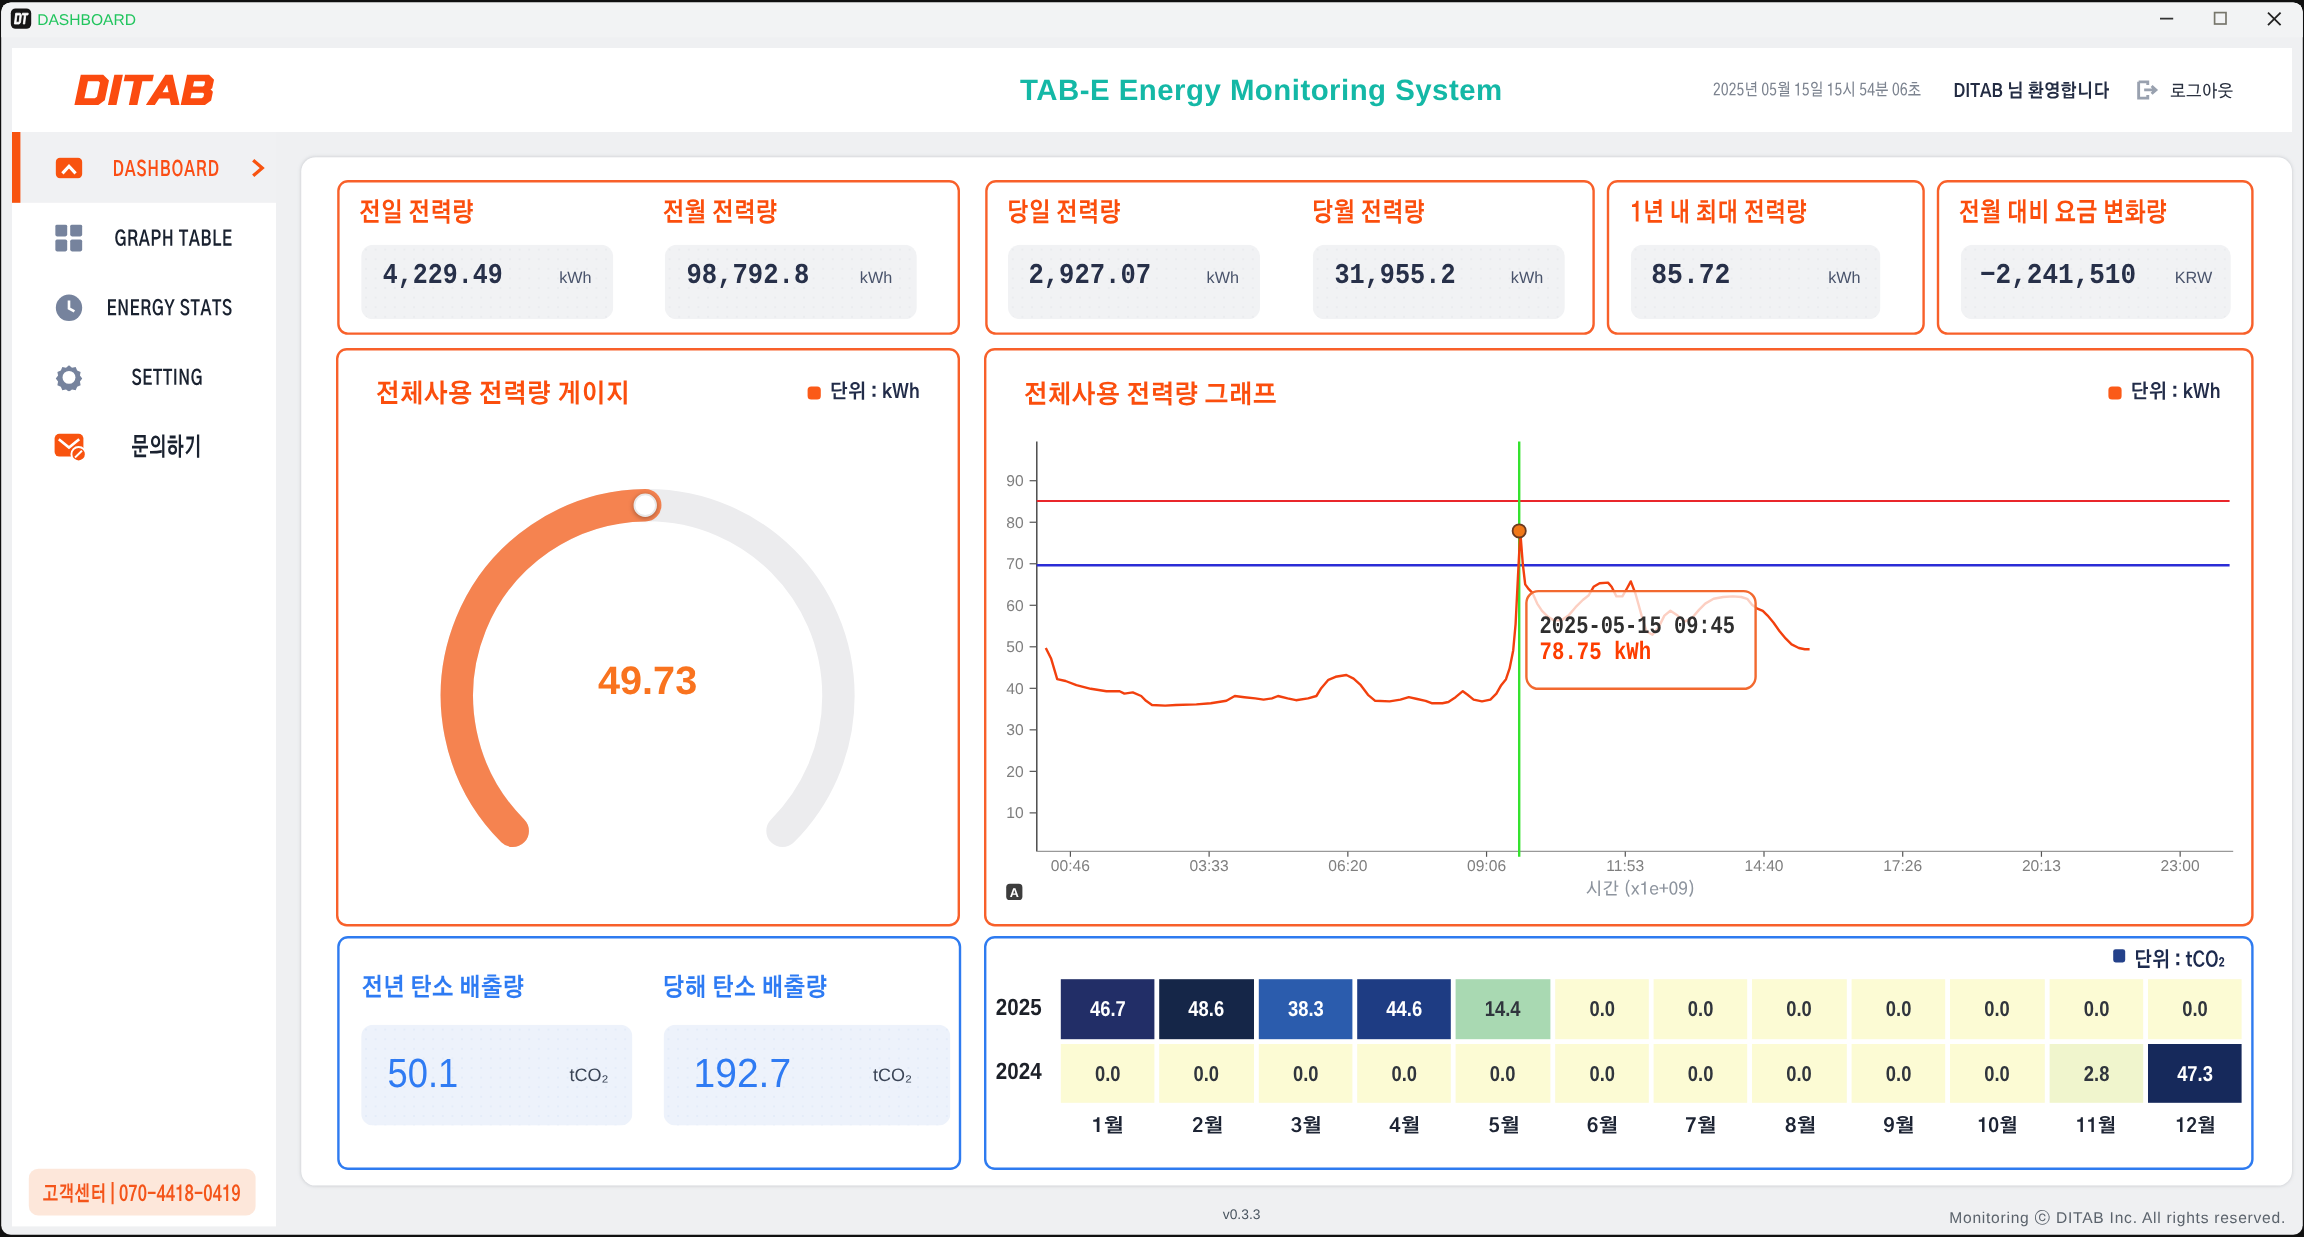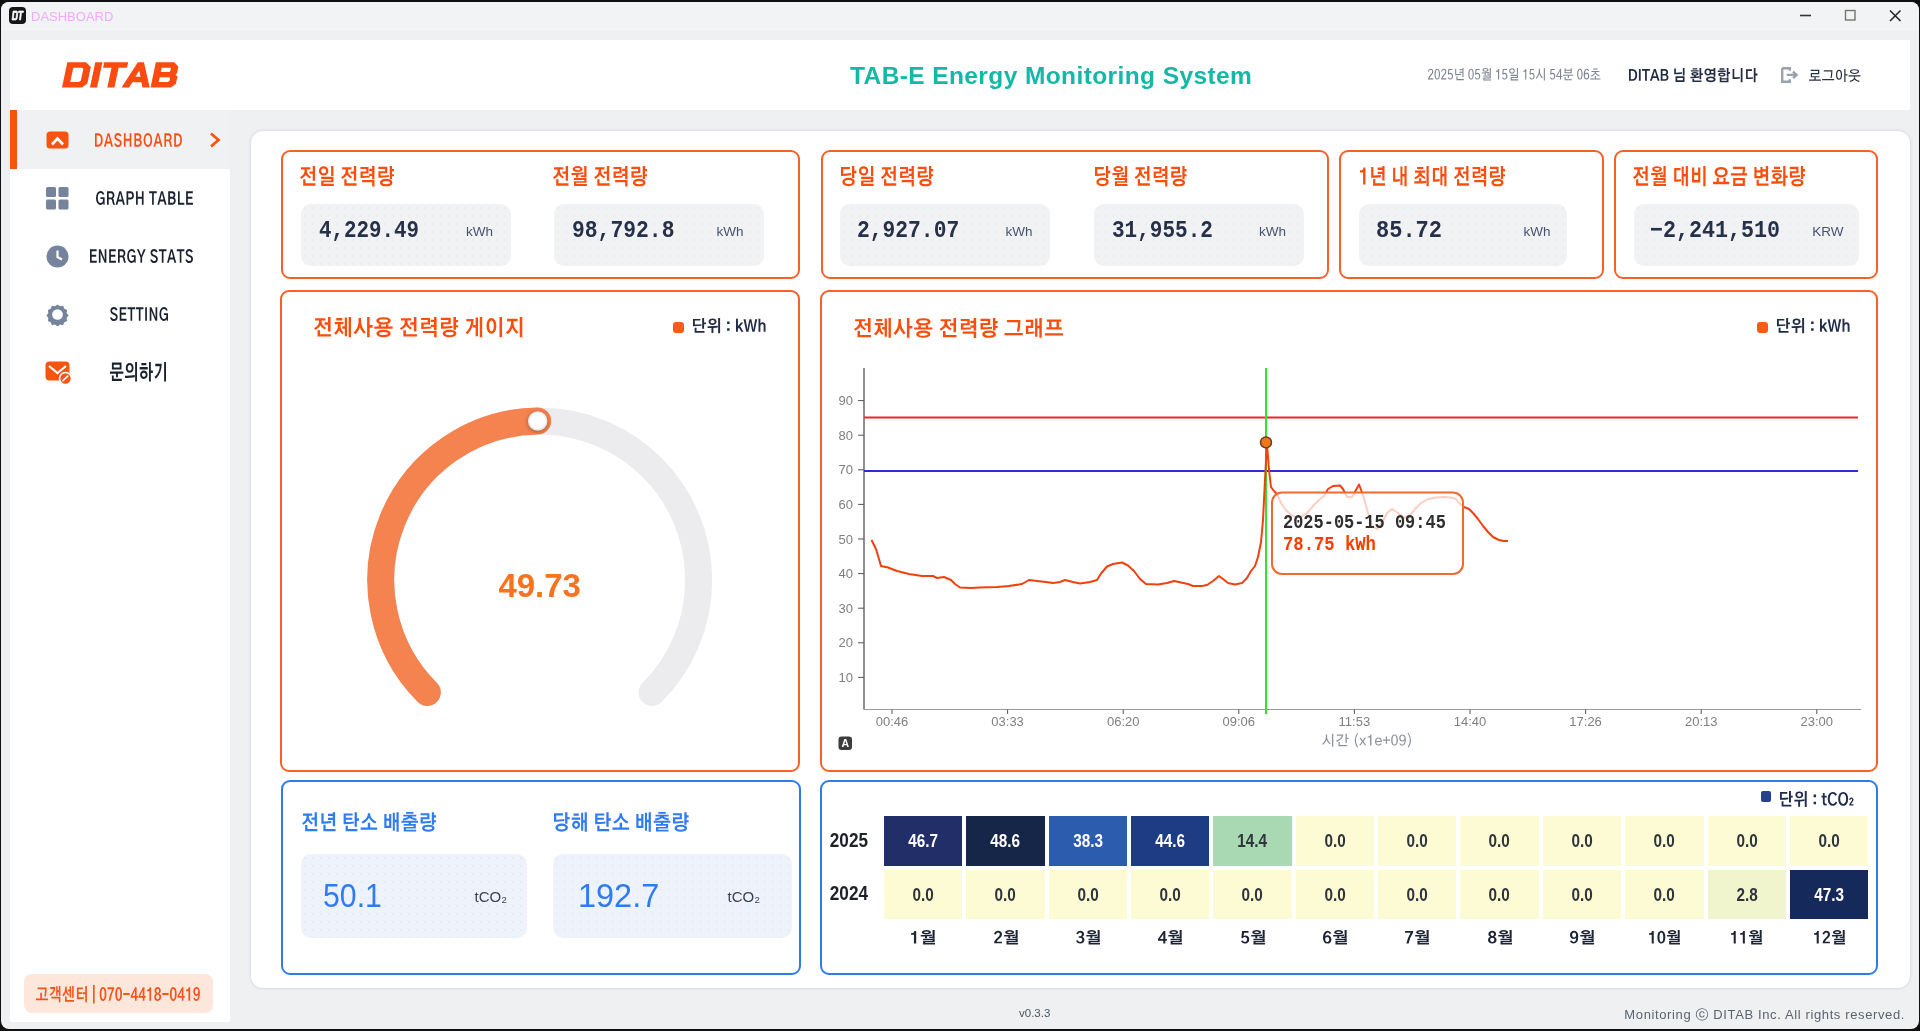--- a/index.html
+++ b/index.html
@@ -5,21 +5,21 @@
 .abs{position:absolute}
 </style></head><body>
 <div class="abs" style="left:1px;top:2px;width:1918px;height:1027px;background:#eff0f2;border-radius:8px"></div>
 <div class="abs" style="left:1px;top:2px;width:1918px;height:29px;background:#f2f3f4;border-radius:8px 8px 0 0"></div>
 <div class="abs" style="left:9px;top:7px;width:17px;height:16.5px;background:#161616;border-radius:4px"></div>
 <svg style="position:absolute;left:12px;top:10.5px;overflow:visible;" width="11.5" height="9">
     <g transform="translate(-0.192,9.000) scale(0.00875,-0.01286)">
       <path fill="#fff" stroke="#fff" stroke-width="0.7" vector-effect="non-scaling-stroke" d="M145 700 L584 700 L690 572 L607 103 L485 0 L22 0 Z M422 116 L482 167 L547 533 L505 584 L261 584 L178 116 Z M972 585 L763 585 L783 700 L1337 700 L1316 585 L1108 585 L1005 0 L869 0 Z"></path>
     </g>
   </svg>
-<div class="abs" style="left:31px;top:8.5px;font-size:13px;color:#f0abfc">DASHBOARD</div>
+<div class="abs" style="left:31px;top:8.5px;font-size:13px;color:#22c55e">DASHBOARD</div>
 <svg class="abs" style="left:1790px;top:5px" width="120" height="22">
     <line x1="10" y1="10.5" x2="21" y2="10.5" stroke="#333" stroke-width="1.6"></line>
     <rect x="55.5" y="5.5" width="9.5" height="9.5" fill="none" stroke="#77766b" stroke-width="1.4"></rect>
     <path d="M100 5.5 L110.5 16 M110.5 5.5 L100 16" stroke="#222" stroke-width="1.5"></path>
   </svg>
 <div class="abs" style="left:10px;top:40px;width:1900px;height:70px;background:#fff"></div>
 <svg style="position:absolute;left:62.5px;top:63.4px;overflow:visible;" width="114.5" height="23.6">
     <g transform="translate(-0.888,23.600) scale(0.04036,-0.03371)">
       <path fill="#fb4b10" stroke="#fb4b10" stroke-width="1.6" vector-effect="non-scaling-stroke" d="M145 700 L584 700 L690 572 L607 103 L485 0 L22 0 Z M422 116 L482 167 L547 533 L505 584 L261 584 L178 116 Z M838 700 L974 700 L850 0 L714 0 Z M1248 585 L1039 585 L1059 700 L1613 700 L1592 585 L1384 585 L1281 0 L1145 0 Z M1888 700 L2012 700 L2145 0 L2007 0 L1979 155 L1733 155 L1647 0 L1509 0 Z M1966 267 L1921 533 L1919 533 L1781 267 Z M2339 700 L2769 700 L2859 592 L2825 404 L2778 363 L2836 291 L2802 98 L2687 0 L2216 0 Z M2656 407 L2698 443 L2717 551 L2688 586 L2452 586 L2421 407 Z M2628 114 L2679 157 L2696 255 L2661 298 L2402 298 L2369 114 Z"></path>
     </g>
@@ -168,21 +168,21 @@
 <svg style="position:absolute;left:693px;top:318.3px;overflow:visible;" width="72.5" height="15.2">
     <g transform="translate(-1.625,13.750) scale(0.01491,-0.01593)">
       <path fill="#222c49" d="M219 -65 L219 251 L346 251 L346 48 L883 48 L883 -65 Z M724 183 L724 863 L853 863 L853 586 L978 586 L978 472 L853 472 L853 183 Z M109 343 L109 805 L600 805 L600 700 L233 700 L233 448 L248 448 Q482 448 669 474 L669 374 Q453 343 154 343 Z M1796 -91 L1796 863 L1927 863 L1927 -91 Z M1087 232 L1087 341 L1193 341 Q1537 341 1771 372 L1771 266 Q1649 247 1477 239 L1477 -72 L1347 -72 L1347 235 Q1282 232 1192 232 Z M1155 634 Q1155 727 1229.5 783 Q1304 839 1420 839 Q1535 839 1610.5 783 Q1686 727 1686 634 Q1686 540 1611 484.5 Q1536 429 1420 429 Q1304 429 1229.5 484.5 Q1155 540 1155 634 Z M1284 634 Q1284 586 1322.5 556.5 Q1361 527 1420 527 Q1480 527 1518.5 556.5 Q1557 586 1557 634 Q1557 681 1518 711.5 Q1479 742 1420 742 Q1362 742 1323 711.5 Q1284 681 1284 634 Z M2396 68 L2396 224 L2564 224 L2564 68 Z M2396 492 L2396 648 L2564 648 L2564 492 Z M2995 0 L2995 817 L3121 817 L3121 347 L3326 577 L3485 577 L3272 342 L3498 0 L3350 0 L3190 253 L3121 177 L3121 0 Z M3500 791 L3639 791 L3720 355 Q3739 243 3754 143 L3759 143 Q3789 309 3798 355 L3891 791 L4024 791 L4118 355 Q4125 322 4139.5 241.5 Q4154 161 4157 143 L4162 143 Q4167 174 4179.5 249 Q4192 324 4197 355 L4277 791 L4416 791 L4238 0 L4087 0 L3997 430 Q3962 617 3960 631 L3956 631 Q3956 628 3919 430 L3829 0 L3679 0 Z M4503 0 L4503 817 L4628 817 L4628 518 L4631 518 Q4654 551 4694.5 573 Q4735 595 4780 595 Q4863 595 4918 541.5 Q4973 488 4973 371 L4973 0 L4847 0 L4847 355 Q4847 487 4757 487 Q4702 487 4665 440 Q4628 393 4628 330 L4628 0 Z"></path>
     </g>
   </svg>
 <svg class="abs" style="left:340px;top:390px" width="400" height="380" fill="none">
     <path d="M87.3 302.4 A159 159 0 1 1 312.1 302.4" stroke="#ececee" stroke-width="27" stroke-linecap="round"></path>
     <path d="M87.3 302.4 A159 159 0 0 1 197.7 31.0" stroke="#f58350" stroke-width="27" stroke-linecap="round"></path>
     <circle cx="197.7" cy="31.0" r="9" fill="#fff" stroke="#e8e8e8" stroke-width="1.5" style="filter:drop-shadow(0 1px 2px rgba(0,0,0,.35))"></circle>
   </svg>
-<div class="abs" style="left:489.7px;top:569px;width:100px;text-align:center;font-size:33px;line-height:33px;font-weight:bold;color:#f9731f">49.73</div>
+<div class="abs" style="left:489.7px;top:550px;width:100px;text-align:center;font-size:33px;line-height:33px;font-weight:bold;color:#f9731f">49.73</div>
 <div class="abs" style="left:820px;top:290px;width:1058px;height:482px;background:#fff;border:2px solid #f8602a;border-radius:9px"></div>
 <svg style="position:absolute;left:854.2px;top:318px;overflow:visible;" width="209.1" height="19.9">
     <g transform="translate(-1.224,17.852) scale(0.01975,-0.02069)">
       <path fill="#fb4e0d" d="M240 -65 L240 238 L367 238 L367 47 L925 47 L925 -65 Z M592 495 L592 609 L770 609 L770 863 L900 863 L900 170 L770 170 L770 495 Z M62 335 Q100 351 138 375 Q176 399 217 435 Q258 471 284.5 520.5 Q311 570 313 623 L313 700 L119 700 L119 807 L638 807 L638 700 L448 700 L448 626 Q450 578 474.5 532 Q499 486 536 451 Q573 416 608 391.5 Q643 367 677 351 L607 269 Q547 296 480 352 Q413 408 382 456 Q349 401 276 339.5 Q203 278 137 251 Z M1809 -91 L1809 863 L1930 863 L1930 -91 Z M1490 306 L1490 429 L1614 429 L1614 837 L1728 837 L1728 -49 L1614 -49 L1614 306 Z M1187 701 L1187 811 L1489 811 L1489 701 Z M1070 100 Q1151 160 1211.5 250.5 Q1272 341 1272 438 L1272 519 L1110 519 L1110 626 L1548 626 L1548 519 L1400 519 L1400 447 Q1400 354 1452.5 264.5 Q1505 175 1567 120 L1478 48 Q1445 76 1400.5 135 Q1356 194 1337 240 Q1310 182 1259 119 Q1208 56 1167 25 Z M2740 -91 L2740 863 L2870 863 L2870 479 L3020 479 L3020 354 L2870 354 L2870 -91 Z M2053 120 Q2101 159 2143.5 210.5 Q2186 262 2225 330.5 Q2264 399 2287 486.5 Q2310 574 2310 668 L2310 810 L2438 810 L2438 671 Q2438 581 2462 494.5 Q2486 408 2525.5 341.5 Q2565 275 2603 227.5 Q2641 180 2680 145 L2586 66 Q2533 114 2467.5 208.5 Q2402 303 2377 382 Q2354 297 2288.5 200 Q2223 103 2154 41 Z M3210 82 Q3210 165 3309 210 Q3408 255 3570 255 Q3733 255 3832 210.5 Q3931 166 3931 82 Q3931 0 3831 -45.5 Q3731 -91 3570 -91 Q3408 -91 3309 -46 Q3210 -1 3210 82 Z M3351 82 Q3351 9 3570 9 Q3670 9 3730.5 28 Q3791 47 3791 82 Q3791 155 3570 155 Q3351 155 3351 82 Z M3105 301 L3105 408 L3324 408 L3324 514 L3446 514 L3446 408 L3694 408 L3694 514 L3815 514 L3815 408 L4031 408 L4031 301 Z M3203 683 Q3203 740 3256 780.5 Q3309 821 3390 838.5 Q3471 856 3571 856 Q3670 856 3751 838.5 Q3832 821 3885 780.5 Q3938 740 3938 683 Q3938 626 3885 585.5 Q3832 545 3751 527.5 Q3670 510 3571 510 Q3413 510 3308 554 Q3203 598 3203 683 Z M3345 683 Q3345 643 3410.5 624.5 Q3476 606 3571 606 Q3667 606 3731.5 624.5 Q3796 643 3796 683 Q3796 722 3731 741 Q3666 760 3571 760 Q3479 760 3412 741 Q3345 722 3345 683 Z M4570 -65 L4570 238 L4697 238 L4697 47 L5255 47 L5255 -65 Z M4922 495 L4922 609 L5100 609 L5100 863 L5230 863 L5230 170 L5100 170 L5100 495 Z M4392 335 Q4430 351 4468 375 Q4506 399 4547 435 Q4588 471 4614.5 520.5 Q4641 570 4643 623 L4643 700 L4449 700 L4449 807 L4968 807 L4968 700 L4778 700 L4778 626 Q4780 578 4804.5 532 Q4829 486 4866 451 Q4903 416 4938 391.5 Q4973 367 5007 351 L4937 269 Q4877 296 4810 352 Q4743 408 4712 456 Q4679 401 4606 339.5 Q4533 278 4467 251 Z M5563 102 L5563 205 L6248 205 L6248 -99 L6121 -99 L6121 102 Z M5955 395 L5955 501 L6118 501 L6118 627 L5955 627 L5955 733 L6118 733 L6118 863 L6248 863 L6248 241 L6118 241 L6118 395 Z M5473 292 L5473 606 L5796 606 L5796 717 L5469 717 L5469 819 L5919 819 L5919 508 L5596 508 L5596 393 L5622 393 Q5808 393 5979 411 L5979 315 Q5768 292 5520 292 Z M6551 79 Q6551 163 6647 209.5 Q6743 256 6900 256 Q7059 256 7154.5 210 Q7250 164 7250 79 Q7250 -5 7154 -51 Q7058 -97 6900 -97 Q6742 -97 6646.5 -51 Q6551 -5 6551 79 Z M6690 79 Q6690 43 6745.5 23.5 Q6801 4 6900 4 Q6996 4 7053.5 23.5 Q7111 43 7111 79 Q7111 117 7054.5 136 Q6998 155 6900 155 Q6801 155 6745.5 135.5 Q6690 116 6690 79 Z M7096 253 L7096 863 L7225 863 L7225 717 L7336 717 L7336 610 L7225 610 L7225 478 L7336 478 L7336 376 L7225 376 L7225 253 Z M6468 312 L6468 618 L6839 618 L6839 722 L6465 722 L6465 822 L6962 822 L6962 521 L6591 521 L6591 414 L6604 414 Q6823 414 7048 443 L7048 347 Q6929 331 6762.5 321.5 Q6596 312 6506 312 Z M7684 27 L7684 138 L8611 138 L8611 27 Z M7805 654 L7805 768 L8489 768 Q8489 476 8432 213 L8305 213 Q8331 325 8346 448.5 Q8361 572 8361 654 Z M9231 -49 L9231 837 L9347 837 L9347 494 L9446 494 L9446 863 L9569 863 L9569 -91 L9446 -91 L9446 371 L9347 371 L9347 -49 Z M8767 84 L8767 485 L9017 485 L9017 669 L8763 669 L8763 777 L9138 777 L9138 379 L8889 379 L8889 191 L8909 191 Q9034 191 9191 209 L9191 108 Q8986 84 8805 84 Z M9724 15 L9724 126 L10651 126 L10651 15 Z M9803 302 L9803 410 L9942 410 L9942 677 L9823 677 L9823 786 L10557 786 L10557 677 L10438 677 L10438 410 L10577 410 L10577 302 Z M10064 410 L10315 410 L10315 677 L10064 677 Z"></path>
     </g>
   </svg>
 <div class="abs" style="left:1757.3px;top:322px;width:10.7px;height:10.7px;background:#fb5a18;border-radius:3px"></div>
 <svg style="position:absolute;left:1776.5px;top:318.3px;overflow:visible;" width="72.5" height="15.2">
     <g transform="translate(-1.625,13.750) scale(0.01491,-0.01593)">
       <path fill="#222c49" d="M219 -65 L219 251 L346 251 L346 48 L883 48 L883 -65 Z M724 183 L724 863 L853 863 L853 586 L978 586 L978 472 L853 472 L853 183 Z M109 343 L109 805 L600 805 L600 700 L233 700 L233 448 L248 448 Q482 448 669 474 L669 374 Q453 343 154 343 Z M1796 -91 L1796 863 L1927 863 L1927 -91 Z M1087 232 L1087 341 L1193 341 Q1537 341 1771 372 L1771 266 Q1649 247 1477 239 L1477 -72 L1347 -72 L1347 235 Q1282 232 1192 232 Z M1155 634 Q1155 727 1229.5 783 Q1304 839 1420 839 Q1535 839 1610.5 783 Q1686 727 1686 634 Q1686 540 1611 484.5 Q1536 429 1420 429 Q1304 429 1229.5 484.5 Q1155 540 1155 634 Z M1284 634 Q1284 586 1322.5 556.5 Q1361 527 1420 527 Q1480 527 1518.5 556.5 Q1557 586 1557 634 Q1557 681 1518 711.5 Q1479 742 1420 742 Q1362 742 1323 711.5 Q1284 681 1284 634 Z M2396 68 L2396 224 L2564 224 L2564 68 Z M2396 492 L2396 648 L2564 648 L2564 492 Z M2995 0 L2995 817 L3121 817 L3121 347 L3326 577 L3485 577 L3272 342 L3498 0 L3350 0 L3190 253 L3121 177 L3121 0 Z M3500 791 L3639 791 L3720 355 Q3739 243 3754 143 L3759 143 Q3789 309 3798 355 L3891 791 L4024 791 L4118 355 Q4125 322 4139.5 241.5 Q4154 161 4157 143 L4162 143 Q4167 174 4179.5 249 Q4192 324 4197 355 L4277 791 L4416 791 L4238 0 L4087 0 L3997 430 Q3962 617 3960 631 L3956 631 Q3956 628 3919 430 L3829 0 L3679 0 Z M4503 0 L4503 817 L4628 817 L4628 518 L4631 518 Q4654 551 4694.5 573 Q4735 595 4780 595 Q4863 595 4918 541.5 Q4973 488 4973 371 L4973 0 L4847 0 L4847 355 Q4847 487 4757 487 Q4702 487 4665 440 Q4628 393 4628 330 L4628 0 Z"></path>

